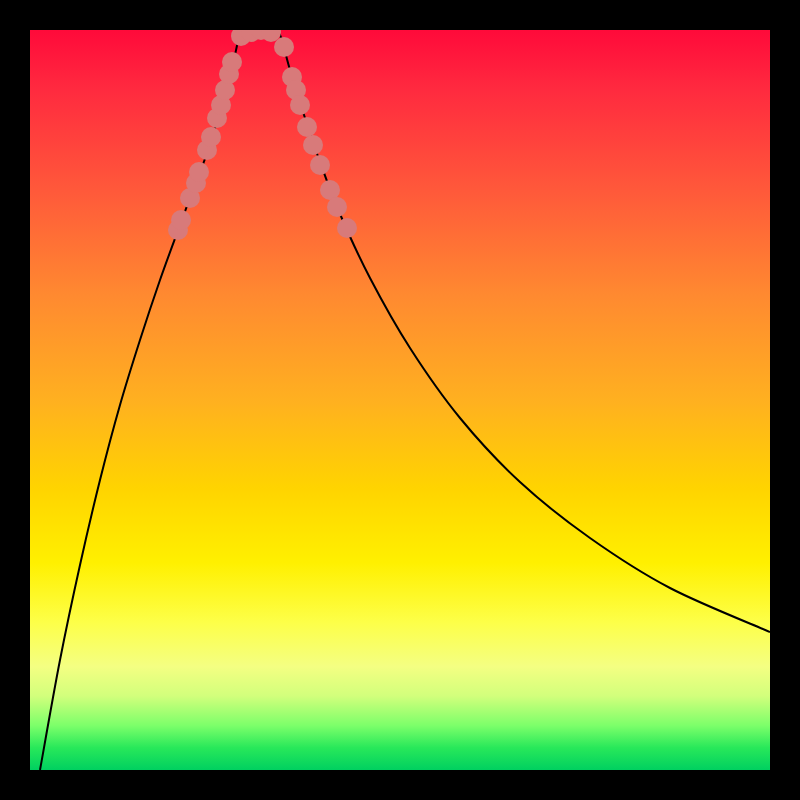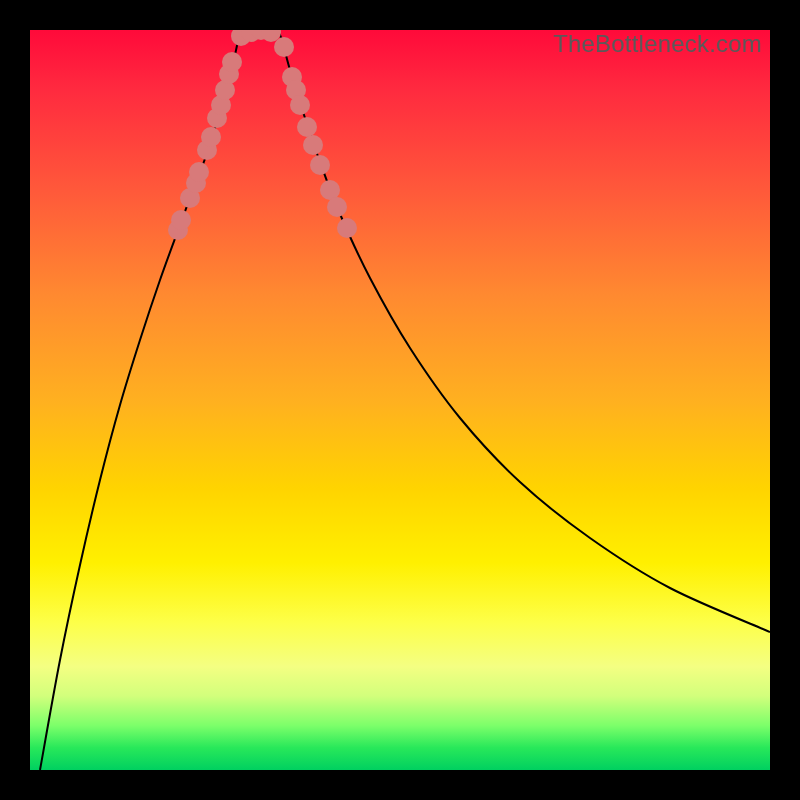--- a/index.html
+++ b/index.html
@@ -61,21 +61,20 @@
   path.line {
     fill: none;
     stroke: #000000;
     stroke-width: 2;
   }
 </style>
 </head>
 <body>
 
 <div class="frame">
-  <div class="watermark">TheBottleneck.com</div>
   <svg class="curve" viewBox="0 0 740 740" preserveAspectRatio="none">
     <g id="curve-group">
         <path class="line" d="M 10 740 C 13.33 721.67, 23.33 664.17, 30 630 C 36.67 595.83, 43.33 565.00, 50 535 C 56.67 505.00, 63.33 476.67, 70 450 C 76.67 423.33, 83.33 398.33, 90 375 C 96.67 351.67, 103.33 330.83, 110 310 C 116.67 289.17, 123.33 269.17, 130 250 C 136.67 230.83, 145.00 208.67, 150 195 C 155.00 181.33, 156.67 176.83, 160 168 C 163.33 159.17, 166.67 150.83, 170 142 C 173.33 133.17, 177.00 124.00, 180 115 C 183.00 106.00, 185.33 97.17, 188 88 C 190.67 78.83, 193.50 69.00, 196 60 C 198.50 51.00, 200.67 43.17, 203 34 C 205.33 24.83, 207.50 10.33, 210 5 C 212.50 -0.33, 215.33 2.83, 218 2 C 220.67 1.17, 223.33 0.33, 226 0 C 228.67 -0.33, 231.33 -0.33, 234 0 C 236.67 0.33, 239.33 1.17, 242 2 C 244.67 2.83, 247.00 -1.33, 250 5 C 253.00 11.33, 255.83 26.17, 260 40 C 264.17 53.83, 270.00 72.67, 275 88 C 280.00 103.33, 284.17 116.00, 290 132 C 295.83 148.00, 301.67 164.67, 310 184 C 318.33 203.33, 328.33 225.67, 340 248 C 351.67 270.33, 365.00 294.67, 380 318 C 395.00 341.33, 411.67 365.67, 430 388 C 448.33 410.33, 468.33 432.00, 490 452 C 511.67 472.00, 535.00 490.33, 560 508 C 585.00 525.67, 610.00 542.33, 640 558 C 670.00 573.67, 723.33 594.67, 740 602"></path>
       </g>
     <g id="marker-group">
         <circle cx="148" cy="200" r="10" class="dot"></circle>
         <circle cx="151" cy="190" r="10" class="dot"></circle>
         <circle cx="160" cy="168" r="10" class="dot"></circle>
         <circle cx="166" cy="153" r="10" class="dot"></circle>
         <circle cx="169" cy="142" r="10" class="dot"></circle>

